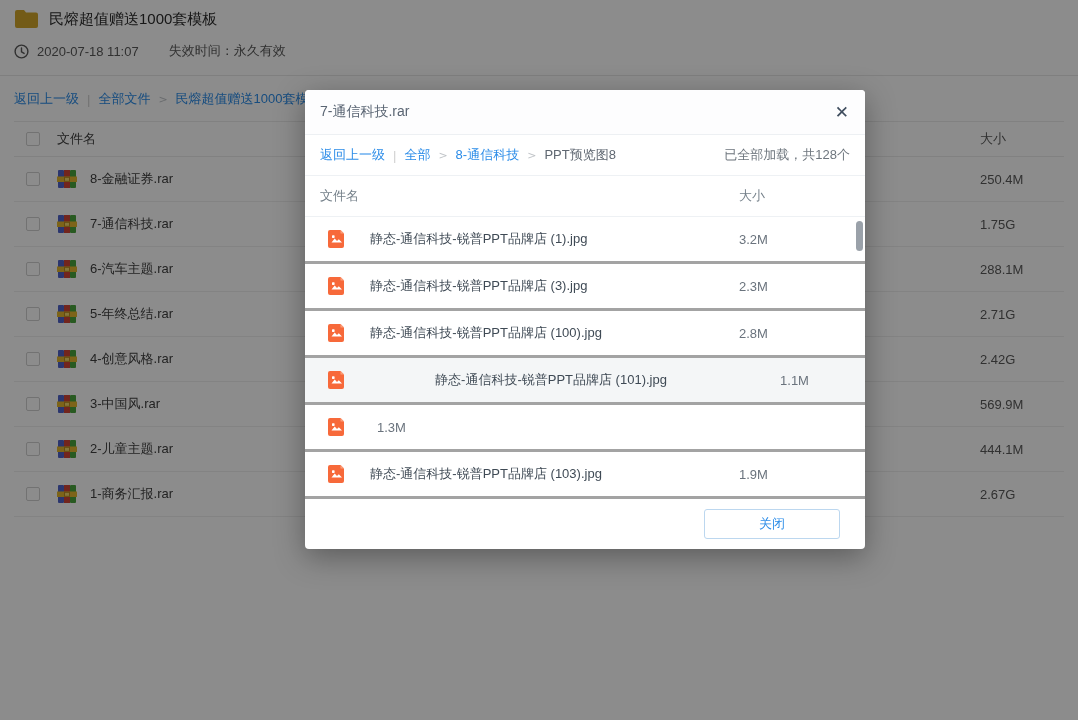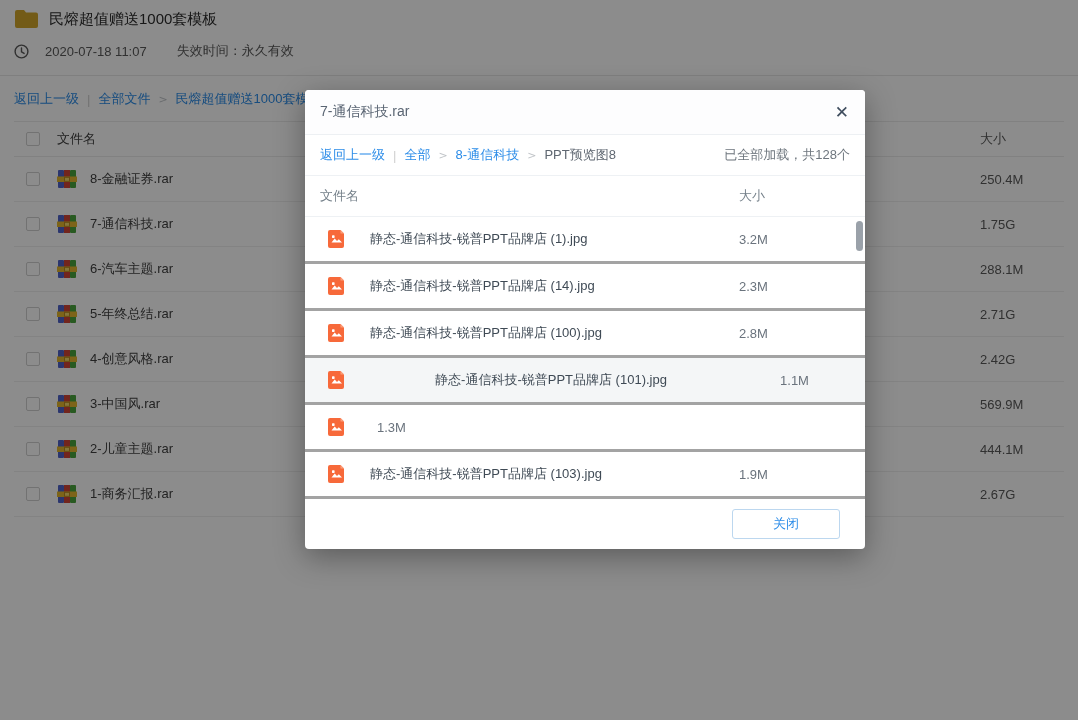--- a/index.html
+++ b/index.html
@@ -14,21 +14,21 @@
   a { text-decoration: none; cursor: pointer; text-align: center; }
   .link { color: #2b8ce8; }
 
   
   .page { position: absolute; inset: 0; background: #fff; }
 
   .page-header { display: flex; align-items: center; padding: 9px 14px 0 14px; }
   .page-header .title { font-size: 15px; color: #2b2b2b; margin-left: 10px; }
 
   .page-meta { display: flex; align-items: center; padding: 13px 14px 0 14px; color: #595959; }
-  .page-meta .date { margin-left: 16px; }
+  .page-meta .date { margin-left: 8px; }
   .page-meta .expiry { margin-left: 30px; }
 
   .page-divider { border-bottom: 1px solid #e8e8e8; margin-top: 15px; }
 
   .page-breadcrumb { padding: 14px 14px 13px 14px; display: flex; align-items: center; gap: 8px; }
   .sep-pipe { color: #d0d0d0; }
   .sep-gt { color: #c0c4c8; font-family: "DejaVu Sans", sans-serif; font-size: 11px; }
 
   .file-table { margin: 0 14px; }
   .ft-header {
@@ -96,21 +96,21 @@
   .scroll-thumb {
     position: absolute; right: 2px; top: 4px; width: 7px; height: 30px;
     background: #9aa1a9; border-radius: 4px;
   }
 
   .modal-footer {
     flex: 1 1 auto; display: flex; align-items: center; justify-content: flex-end;
     padding-right: 25px;
   }
   .close-btn {
-    width: 108px; height: 30px; background: #fff; border: 1px solid #bcd7ef;
+    width: 136px; height: 30px; background: #fff; border: 1px solid #bcd7ef;
     border-radius: 3px; color: #2b8ce8; font-size: 13px; cursor: pointer;
     font-family: "Liberation Sans", "DejaVu Sans", sans-serif;
   }
 </style>
 </head>
 <body>
 
 <div class="page">
 
   <div class="page-header">
@@ -318,21 +318,21 @@
 
   <div class="m-row">
     <span class="m-icon">
       <svg width="20" height="20" viewBox="0 0 20 20">
         <path d="M3 1 h10.5 L17 4.5 V17 a2 2 0 0 1 -2 2 H3 a2 2 0 0 1 -2 -2 V3 a2 2 0 0 1 2 -2 Z" fill="#f7693a"></path>
         <path d="M13.5 1 L17 4.5 h-3.5 Z" fill="#fb9d78"></path>
         <path d="M4.5 13.5 l3.2-4 2.3 2.6 1.8-1.9 3.2 3.3 Z" fill="#ffffff"></path>
         <rect x="5" y="6.3" width="2.6" height="2.6" rx="0.6" fill="#ffffff"></rect>
       </svg>
     </span>
-    <span class="m-name row-name">静态-通信科技-锐普PPT品牌店 (14).jpg</span>
+    <span class="m-name row-name">静态-通信科技-锐普PPT品牌店 (3).jpg</span>
     <span class="m-size row-size">2.3M</span>
   </div>
 
   <div class="m-row">
     <span class="m-icon">
       <svg width="20" height="20" viewBox="0 0 20 20">
         <path d="M3 1 h10.5 L17 4.5 V17 a2 2 0 0 1 -2 2 H3 a2 2 0 0 1 -2 -2 V3 a2 2 0 0 1 2 -2 Z" fill="#f7693a"></path>
         <path d="M13.5 1 L17 4.5 h-3.5 Z" fill="#fb9d78"></path>
         <path d="M4.5 13.5 l3.2-4 2.3 2.6 1.8-1.9 3.2 3.3 Z" fill="#ffffff"></path>
         <rect x="5" y="6.3" width="2.6" height="2.6" rx="0.6" fill="#ffffff"></rect>

